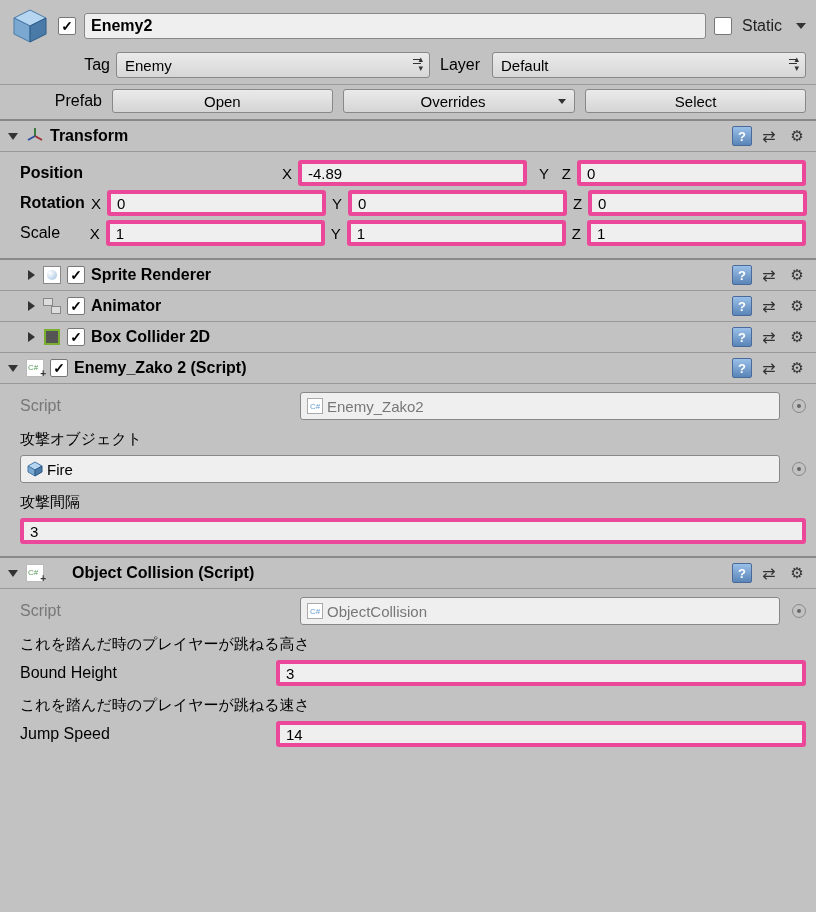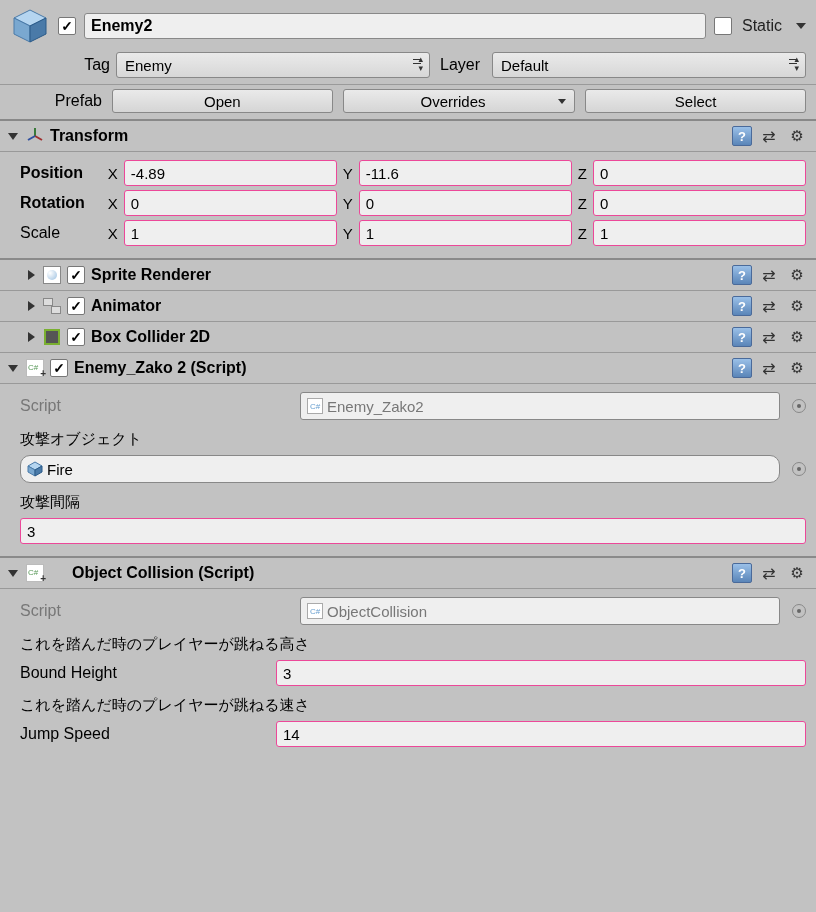--- a/index.html
+++ b/index.html
@@ -211,41 +211,41 @@
   .row .field-label.bold { font-weight: bold; }
   .vec-label {
     width: 16px;
     text-align: right;
     font-size: 15px;
     font-weight: normal;
   }
   .num-input {
     flex: 1;
     background: #efefef;
-    border: 1px solid #ec4899;
+    border: 4px solid #ec4899;
     border-radius: 3px;
     padding: 3px 6px;
     font-size: 15px;
     height: 26px;
   }
   .obj-field {
     flex: 1;
     background: #efefef;
     border: 1px solid #888;
     border-radius: 3px;
     padding: 3px 6px;
     font-size: 15px;
     height: 28px;
     display: flex;
     align-items: center;
     gap: 4px;
     color: #777;
     position: relative;
   }
-  .obj-field.ref { color: #000; border-radius: 10px; }
+  .obj-field.ref { color: #000; }
   .cs-icon {
     width: 16px; height: 16px;
     border: 1px solid #aaa;
     background: #fff;
     font-size: 8px;
     color: #6aa0d0;
     display: inline-flex;
     align-items: center;
     justify-content: center;
   }
@@ -386,21 +386,20 @@
     <div class="help-icon">?</div>
     <div class="icon-btn preset-icon">⇄</div>
     <div class="icon-btn gear-icon">⚙</div>
   </div>
   <div class="component-body">
     <div class="row">
       <span class="field-label bold">Position</span>
       <span class="vec-label">X</span>
       <input class="num-input" value="-4.89" style="">
       <span class="vec-label">Y</span>
-      <input class="num-input" value="-11.6" style="">
       <span class="vec-label">Z</span>
       <input class="num-input" value="0" style="">
     </div>
     <div class="row">
       <span class="field-label bold">Rotation</span>
       <span class="vec-label">X</span>
       <input class="num-input" value="0" style="">
       <span class="vec-label">Y</span>
       <input class="num-input" value="0" style="">
       <span class="vec-label">Z</span>

